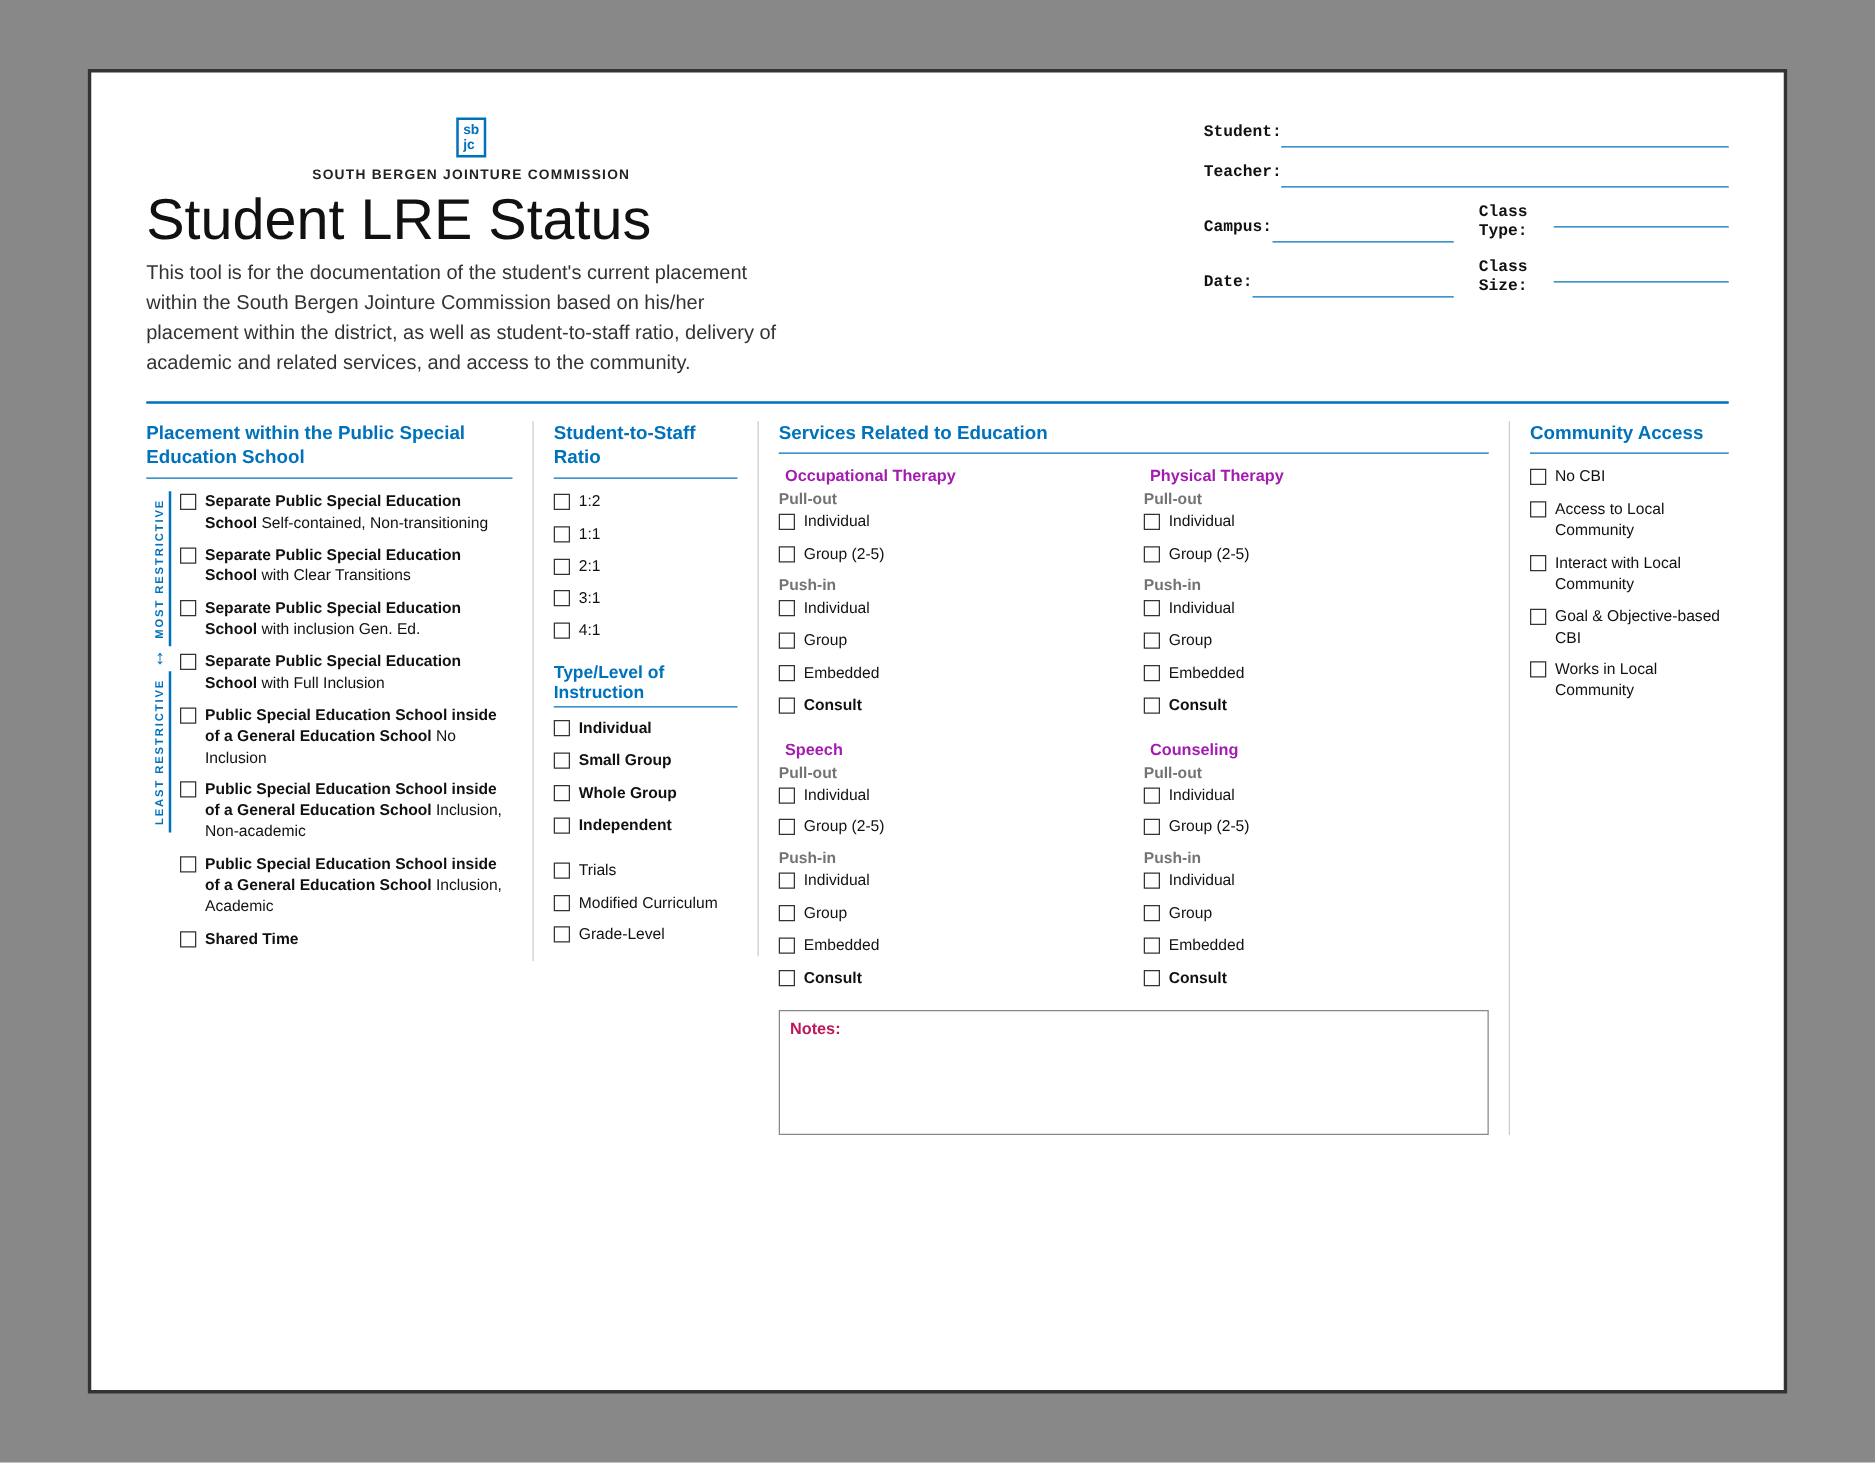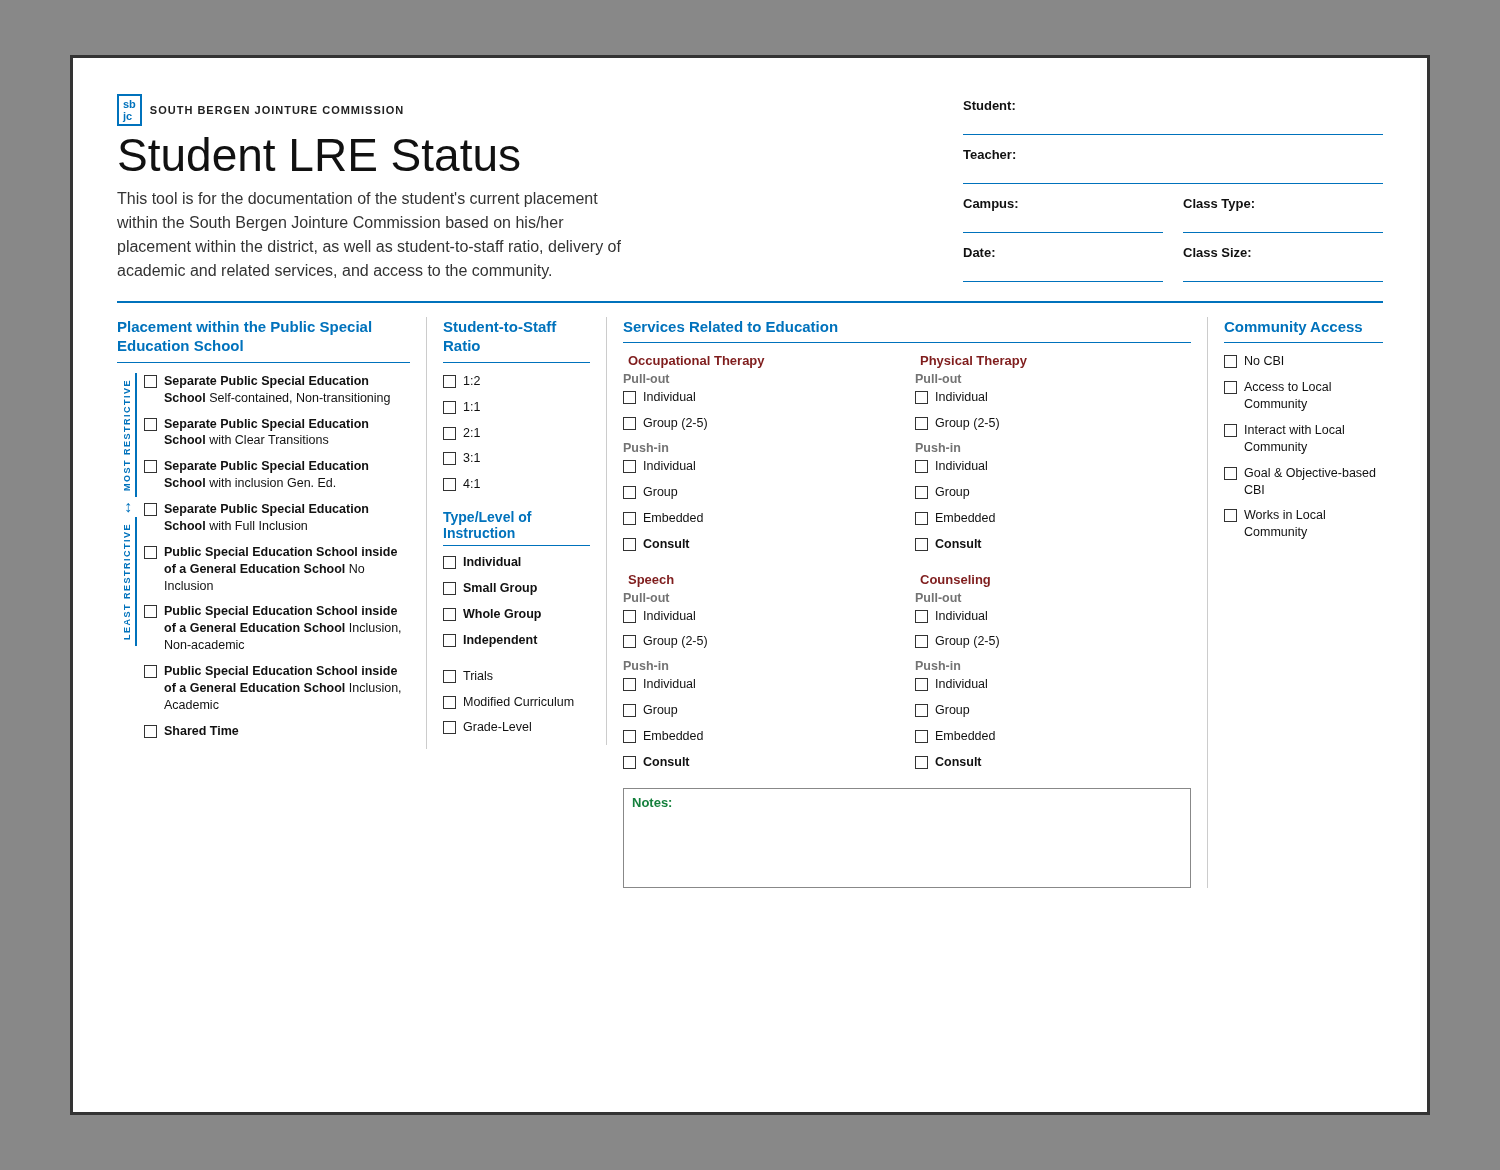--- a/index.html
+++ b/index.html
@@ -28,20 +28,21 @@
     }
     .logo-area {
       display: flex;
       flex-direction: column;
     }
     .logo-row {
       display: flex;
       align-items: center;
       gap: 8px;
       margin-bottom: 4px;
+      flex-direction: column;
     }
     .logo-box {
       border: 2px solid #0072BC;
       color: #0072BC;
       font-size: 11px;
       font-weight: bold;
       padding: 2px 4px;
       line-height: 1.1;
       display: inline-block;
     }
@@ -73,22 +74,23 @@
       min-width: 420px;
       padding-top: 4px;
     }
     .form-row {
       display: flex;
       align-items: flex-end;
       gap: 20px;
     }
     .form-field {
       display: flex;
-      flex-direction: column;
+      flex-direction: row;
       flex: 1;
+      font-family: Liberation Mono, monospace;
     }
     .field-label {
       font-size: 13px;
       font-weight: bold;
       color: #111;
       margin-bottom: 2px;
     }
     .field-line {
       border: none;
       border-bottom: 1.5px solid #0072BC;
@@ -176,21 +178,21 @@
     .service-col-pair {
       display: flex;
       gap: 16px;
     }
     .service-col {
       flex: 1;
     }
     .service-header {
       font-size: 13px;
       font-weight: bold;
-      color: #7f1d1d;
+      color: #a21caf;
       margin-bottom: 4px;
       display: flex;
       align-items: center;
       gap: 5px;
     }
     .service-section-label {
       font-size: 12.5px;
       font-weight: bold;
       color: #737373;
       margin-bottom: 3px;
@@ -198,21 +200,21 @@
     }
     .notes-box {
       border: 1.5px solid #888;
       min-height: 100px;
       padding: 6px 8px;
       margin-top: 8px;
     }
     .notes-label {
       font-size: 13px;
       font-weight: bold;
-      color: #15803d;
+      color: #be185d;
       margin-bottom: 4px;
     }
     
     .type-section {
       margin-top: 16px;
     }
     .type-header {
       font-size: 14px;
       font-weight: bold;
       color: #0072BC;

